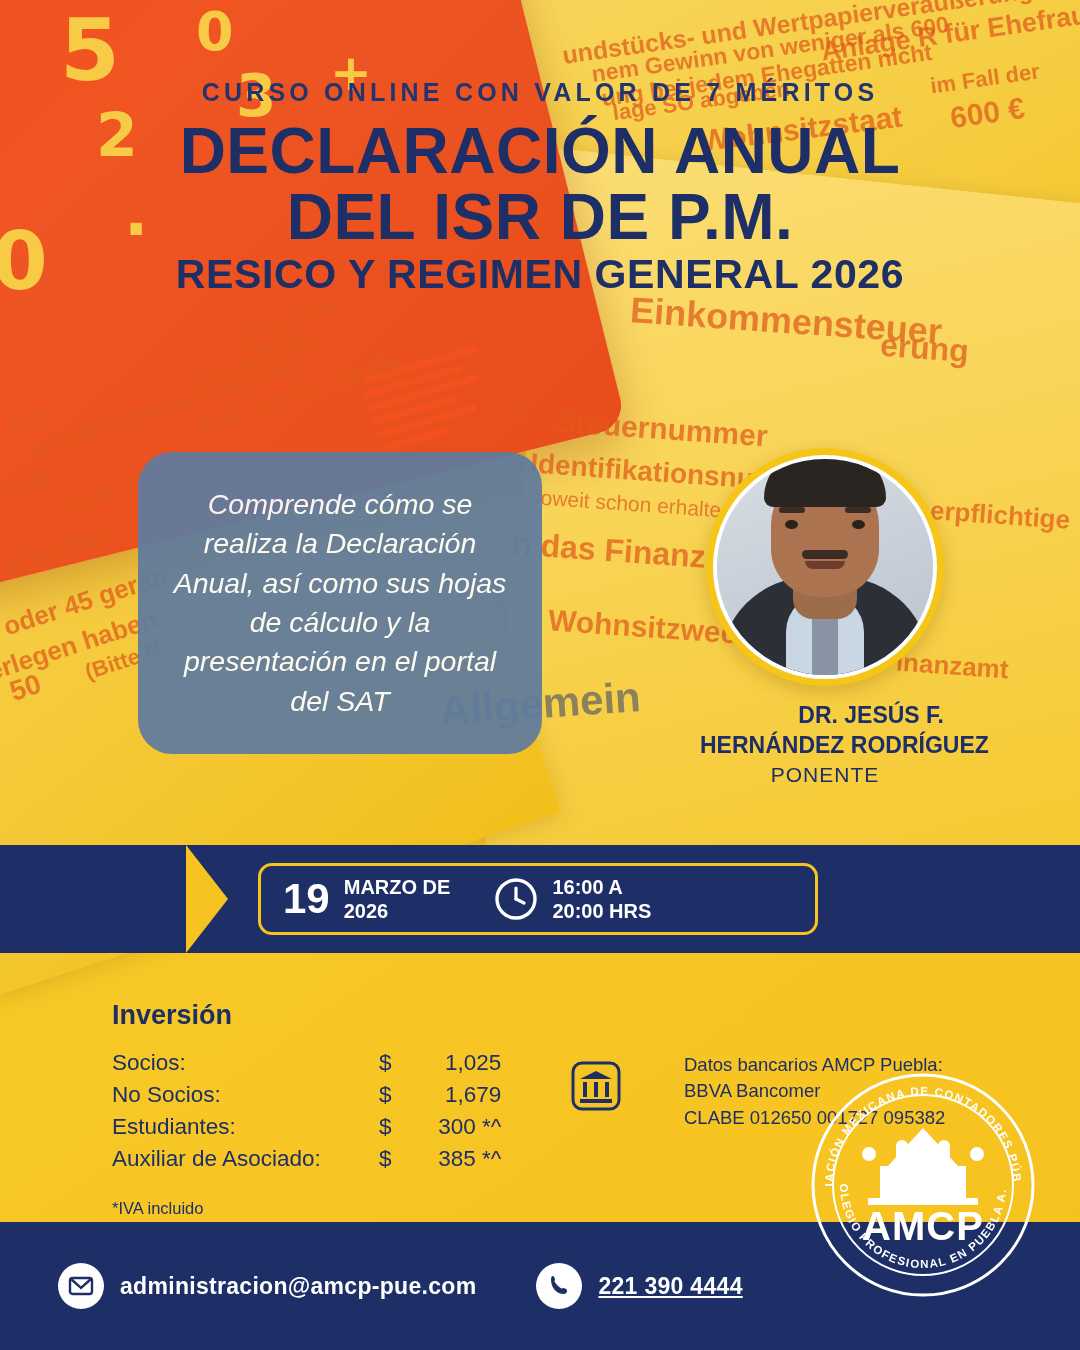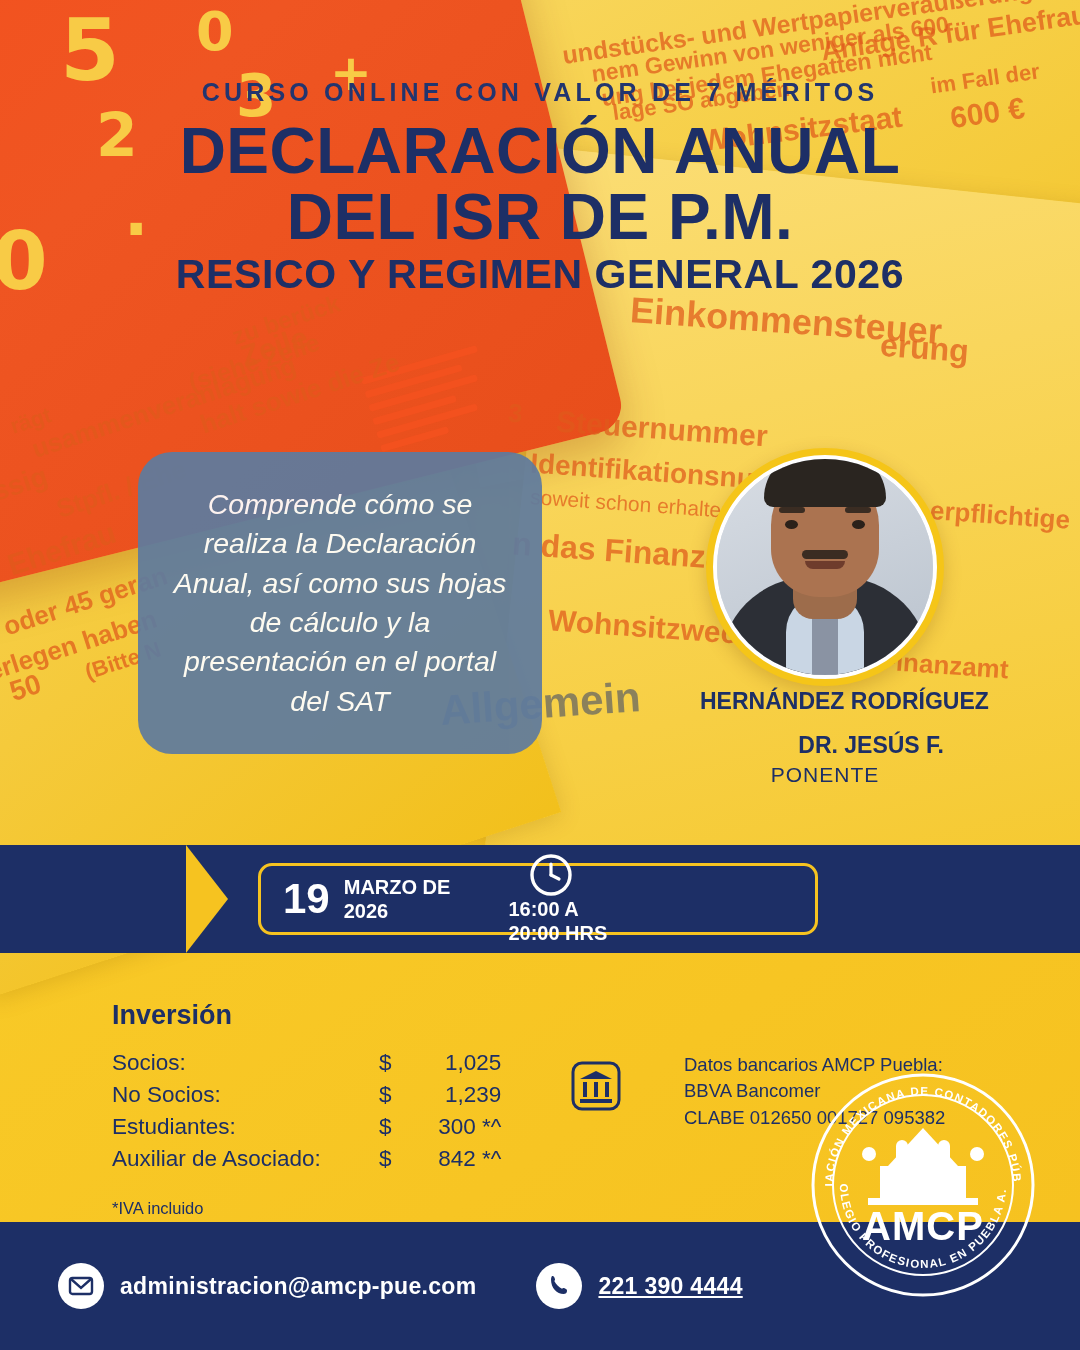--- a/index.html
+++ b/index.html
@@ -172,21 +172,21 @@
     border-left: 42px solid #f6c320;
   }
   .date-box {
     position: absolute; left: 258px; top: 18px;
     width: 560px; height: 72px;
     border: 3px solid #f6c320; border-radius: 14px;
     display: flex; align-items: center; padding: 0 22px;
   }
   .day { color: #ffffff; font-weight: 700; font-size: 42px; letter-spacing: 0; }
   .month { color: #ffffff; font-weight: 700; font-size: 20px; line-height: 1.2; margin-left: 14px; }
-  .clock-wrap { display: flex; align-items: center; margin-left: 44px; flex-direction: column; }
+  .clock-wrap { display: flex; align-items: center; margin-left: 44px; }
   .clock { width: 44px; height: 44px; }
   .hours { color: #ffffff; font-weight: 700; font-size: 20px; line-height: 1.2; margin-left: 14px; }
 
   
   .inv { position: absolute; left: 112px; top: 1000px; z-index: 6; }
   .inv h3 { color: #1d2f66; font-size: 27px; font-weight: 700; }
   table.prices { margin-top: 16px; border-collapse: collapse; }
   table.prices td { color: #1d2f66; font-size: 22.5px; padding: 3px 0; margin-top: 23px; }
   table.prices td.cur { padding-left: 58px; }
   table.prices td.amt { padding-left: 36px; text-align: right; min-width: 110px; }
@@ -301,22 +301,22 @@
       <div class="face"></div>
       <div class="hair"></div>
       <div class="brow l"></div>
         <div class="brow r"></div>
       <div class="eye l"></div>
         <div class="eye r"></div>
       <div class="stache"></div>
       <div class="mouth"></div>
     </div>
   </div>
+  <div class="sp-name">DR. JESÚS F.</div>
   <div class="sp-name" style="margin-top:2px">HERNÁNDEZ RODRÍGUEZ</div>
-  <div class="sp-name">DR. JESÚS F.</div>
   <div class="sp-role">PONENTE</div>
 </div>
 
 <div class="band">
   <div class="notch-left"></div>
   <div class="date-box">
     <div class="day">19</div>
     <div class="month">
       <div>MARZO DE</div>
       <div>2026</div>
@@ -340,31 +340,31 @@
   <table class="prices">
     <tbody>
       <tr>
         <td>Socios:</td>
         <td class="cur">$</td>
         <td class="amt">1,025</td>
       </tr>
       <tr>
         <td>No Socios:</td>
         <td class="cur">$</td>
-        <td class="amt">1,239</td>
+        <td class="amt">1,679</td>
       </tr>
       <tr>
         <td>Estudiantes:</td>
         <td class="cur">$</td>
         <td class="amt">300 *^</td>
       </tr>
       <tr>
         <td>Auxiliar de Asociado:</td>
         <td class="cur">$</td>
-        <td class="amt">842 *^</td>
+        <td class="amt">385 *^</td>
       </tr>
     </tbody>
   </table>
   <div class="notes" style="white-space:pre-line">*IVA incluido
 ^presentando credencial vigente
 licenciatura o plantilla de personal</div>
 </div>
 
 <div class="bank">
   <svg class="bank-ico" viewBox="0 0 52 52">

